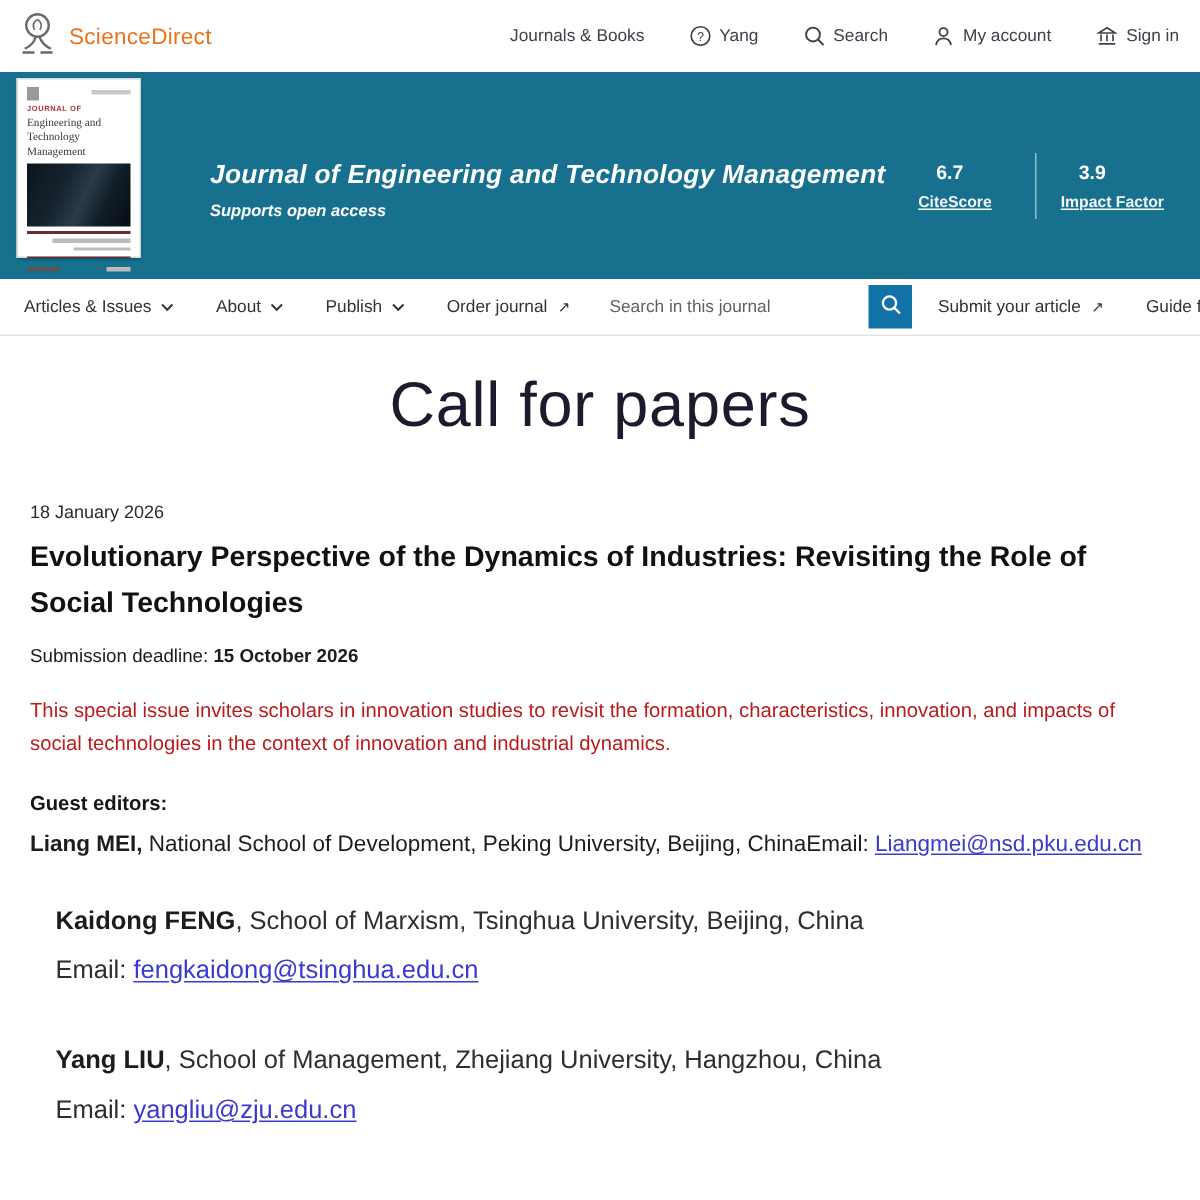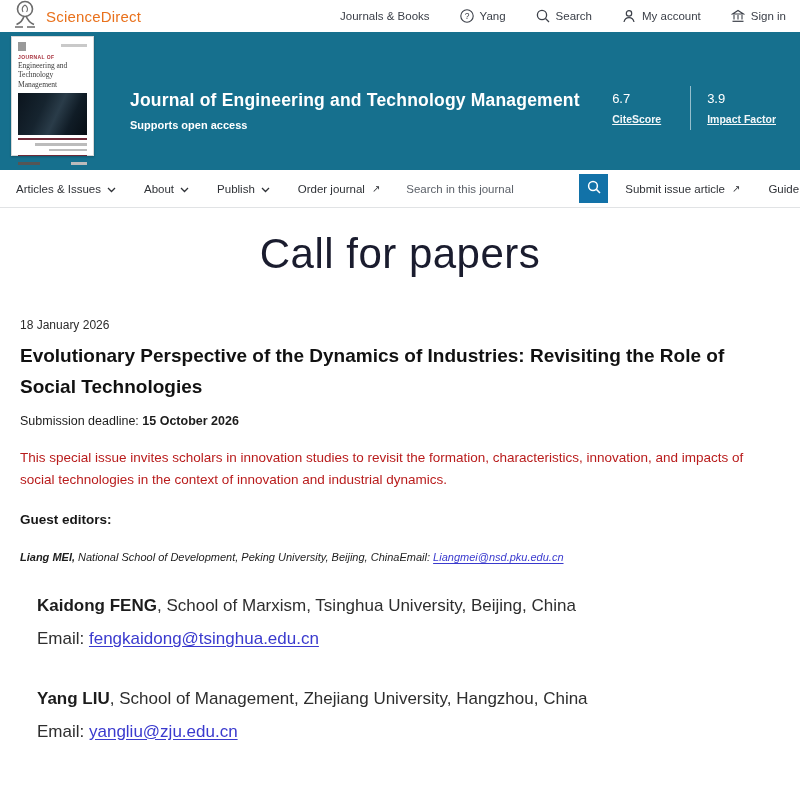--- a/index.html
+++ b/index.html
@@ -1,20 +1,20 @@
 <!DOCTYPE html>
 <html><head>
 <meta charset="utf-8">
 <style>
   * { margin:0; padding:0; box-sizing:border-box; }
   html,body { width:800px; height:800px; background:#fff; overflow:hidden;
     font-family:"Liberation Sans", sans-serif; -webkit-font-smoothing:antialiased; }
 
   
-  .topbar { height:32px; display:flex; align-items:center; justify-content:space-between;
+  .topbar { height:48px; display:flex; align-items:center; justify-content:space-between;
     padding:0 14px 0 12px; background:#fff; }
   .brand { display:flex; align-items:center; gap:8px; cursor:pointer; }
   .brand-text { color:#e9711c; font-size:15px; letter-spacing:.2px; }
   .topnav { display:flex; align-items:center; gap:30px; }
   .topnav .item { display:flex; align-items:center; gap:6px; font-size:11.5px;
     color:#3c4049; cursor:pointer; white-space:nowrap; }
   .topnav .item svg { display:block; }
 
   
   .banner { position:relative; height:138px; background:#16708e; color:#fff; }
@@ -25,26 +25,26 @@
   .cover .c-iss { width:26px; height:3px; background:#c9c9c9; margin-top:2px; }
   .cover .c-kicker { font-size:5px; font-weight:700; color:#a8323e; letter-spacing:.4px; margin-top:3px; }
   .cover .c-title { font-family:"Liberation Serif", serif; font-size:7.5px; color:#3a3a3a; line-height:1.25; margin-top:1px; }
   .cover .c-photo { margin-top:4px; height:42px;
     background:linear-gradient(115deg,#0b141d 0%,#16242f 35%,#2a3c49 55%,#101c26 75%,#070e14 100%); }
   .cover .c-rule { height:2px; background:#6e2a38; margin-top:3px; }
   .cover .c-line { height:2.5px; background:#bcbcbc; margin:3px 0 0 auto; }
   .cover .c-rule2 { height:1px; background:#6e2a38; margin-top:4px; }
   .cover .c-foot { display:flex; justify-content:space-between; margin-top:6px; }
   .cover .c-foot i { display:block; height:3px; }
-  .banner-main { position:absolute; left:130px; top:58px; }
+  .banner-main { position:absolute; left:140px; top:58px;font-style:italic; }
   .banner-title { font-size:17.5px; font-weight:700; letter-spacing:.2px; cursor:pointer; }
   .banner-oa { font-size:11px; font-weight:700; margin-top:8px; }
   .metrics { position:absolute; right:24px; top:54px; display:flex; align-items:center; gap:16px; }
   .metric { min-width:62px; }
-  .metric .v { font-size:13px; font-weight:400; }
+  .metric .v { font-size:13px; font-weight:700;margin-left:12px; }
   .metric .l { font-size:10.5px; font-weight:700; margin-top:7px; opacity:.95;text-decoration:underline; }
   .m-div { width:1px; height:44px; background:rgba(255,255,255,.55); }
 
   
   .jnav { height:38px; display:flex; align-items:stretch; border-bottom:1px solid #e1e3e5; background:#fff; }
   .jnav .nav-item { display:flex; align-items:center; gap:6px; font-size:11.5px; color:#2f3237;
     padding:0 14px; cursor:pointer; white-space:nowrap; }
   .jnav .nav-item:first-child { padding-left:16px; }
   .jnav .ext { font-size:10px; margin-left:1px; }
   .v-div { width:1px; background:#d7dadd; }
@@ -60,21 +60,21 @@
   .cfp { text-align:center; font-size:42px; font-weight:400; color:#1a1c2e;
     letter-spacing:.5px; margin-top:22px; }
   .date { font-size:12px; color:#2b2b2b; margin-top:40px; }
   .sp-title { font-size:19px; font-weight:700; color:#111; line-height:1.65;
     margin-top:8px; max-width:748px; }
   .deadline { font-size:12.5px; color:#1c1c1c; margin-top:11px; }
   .deadline b { font-weight:700; }
   .body-p { font-size:13.5px; color:#b91c1c; line-height:1.65; margin-top:19px; max-width:748px; }
   .ge { font-size:13.5px; font-weight:700; color:#161616; margin-top:21px; }
   a.mail { color:#3a3ace; text-decoration:underline; text-underline-offset:2px; cursor:pointer; }
-  .editor.small { font-size:11px; color:#1d1d1d; margin-top:24px;font-style:italic; }
+  .editor.small { font-size:15px; color:#1d1d1d; margin-top:11px; }
   .editor.small strong { font-weight:700; }
   .editor.large { font-size:17px; color:#2e2e2e; margin:26px 0 0 17px; line-height:1.95; }
   .editor.large strong { color:#1c1c1c; font-weight:700; }
 </style>
 </head>
 <body>
 
 <header class="topbar">
   <div class="brand">
     <span>
@@ -198,21 +198,21 @@
       <span>
         <svg width="14" height="14" viewBox="0 0 14 14">
             <circle cx="6" cy="6" r="4.4" fill="none" stroke="#fff" stroke-width="1.5"></circle>
             <line x1="9.4" y1="9.4" x2="13" y2="13" stroke="#fff" stroke-width="1.5"></line>
           </svg>
       </span>
     </button>
   </span>
   <span class="v-div"></span>
   <span class="nav-item">
-    <span>Submit issue article</span>
+    <span>Submit your article</span>
     <span class="ext">↗</span>
   </span>
   <span class="v-div"></span>
   <span class="nav-item">
     <span>Guide for authors</span>
   </span>
   <span class="v-div"></span>
 </nav>
 
 <main class="content">

